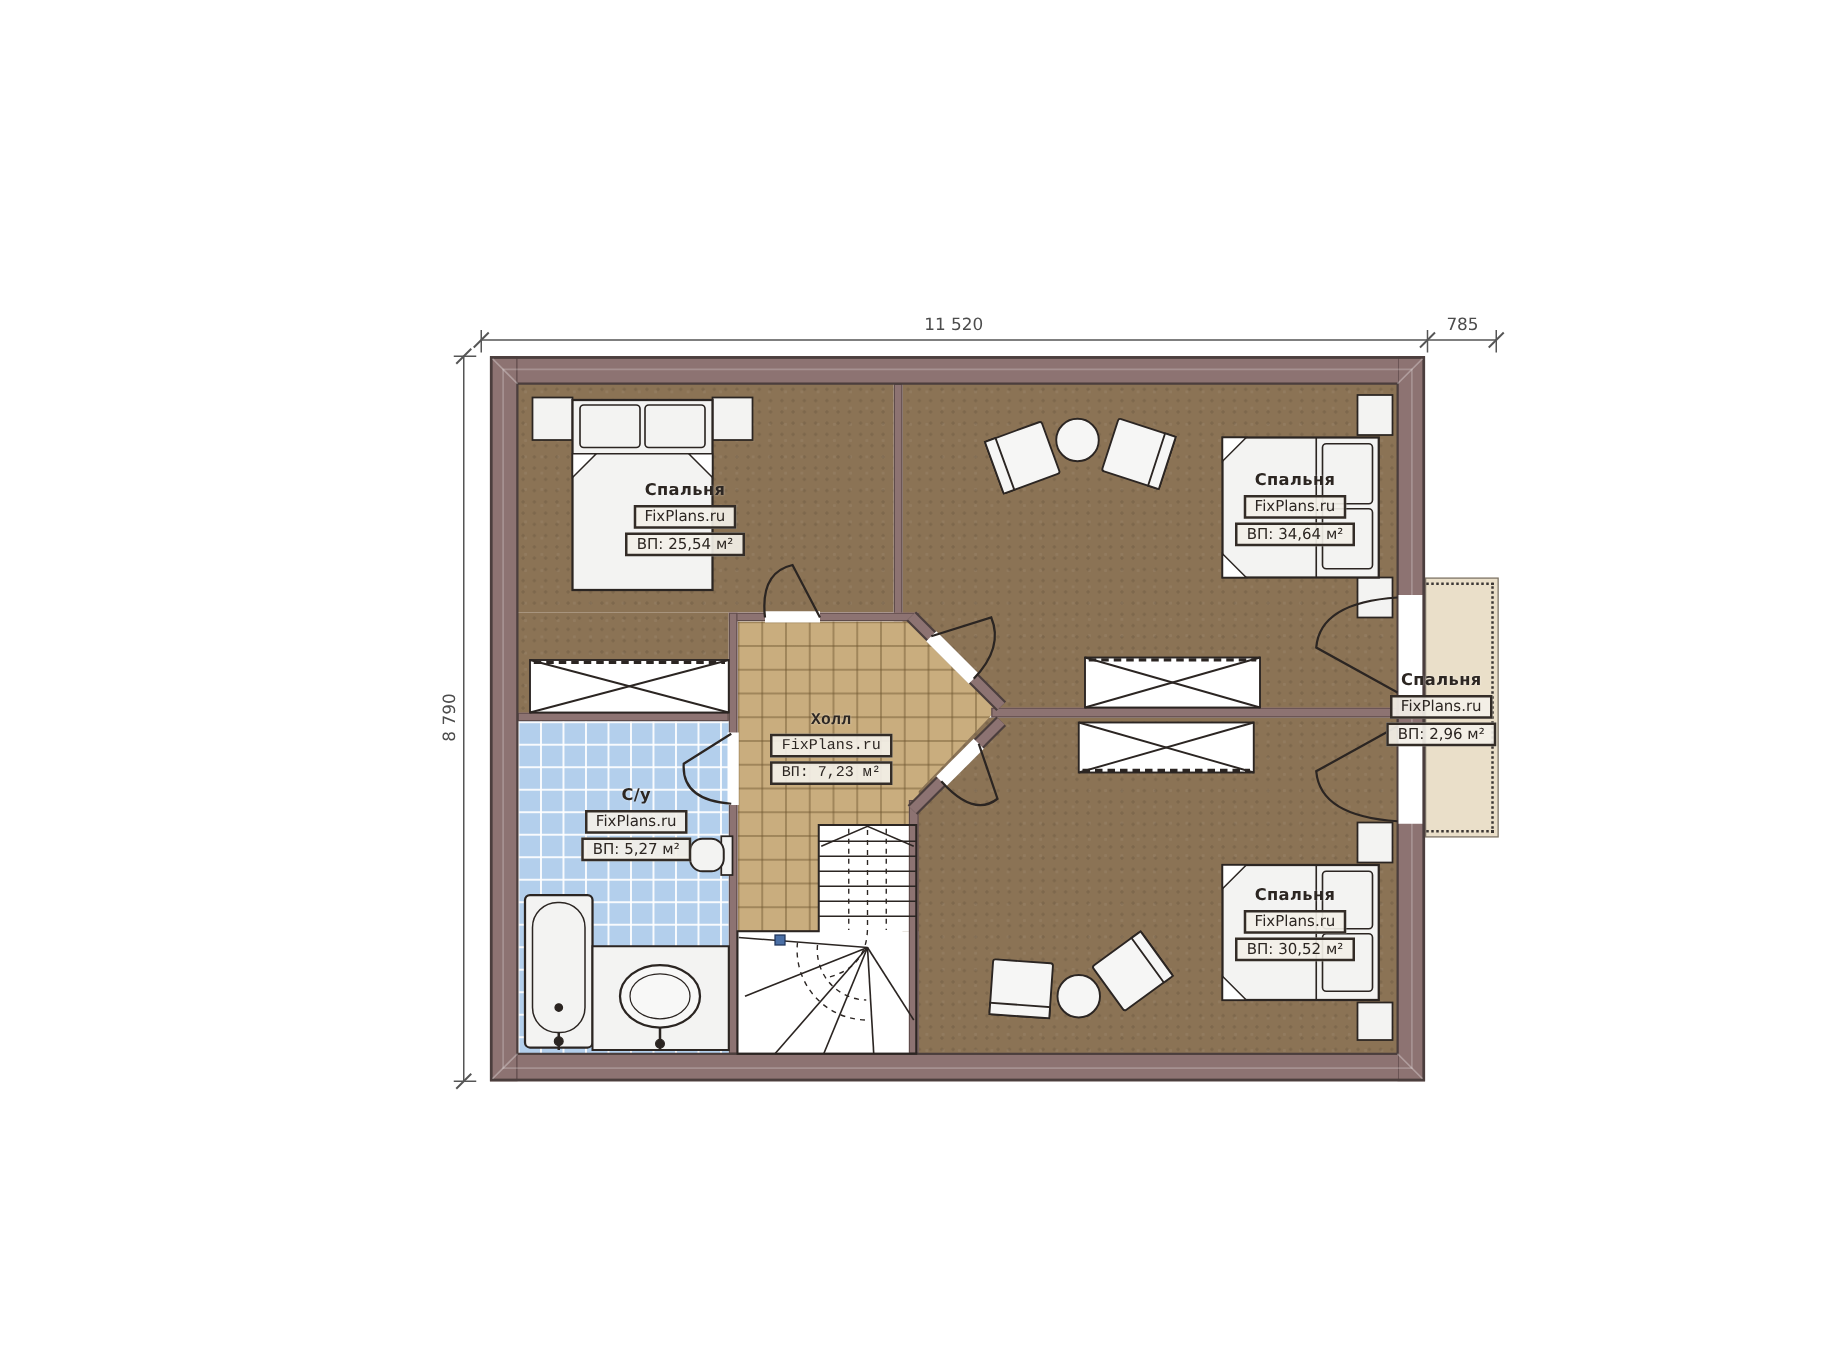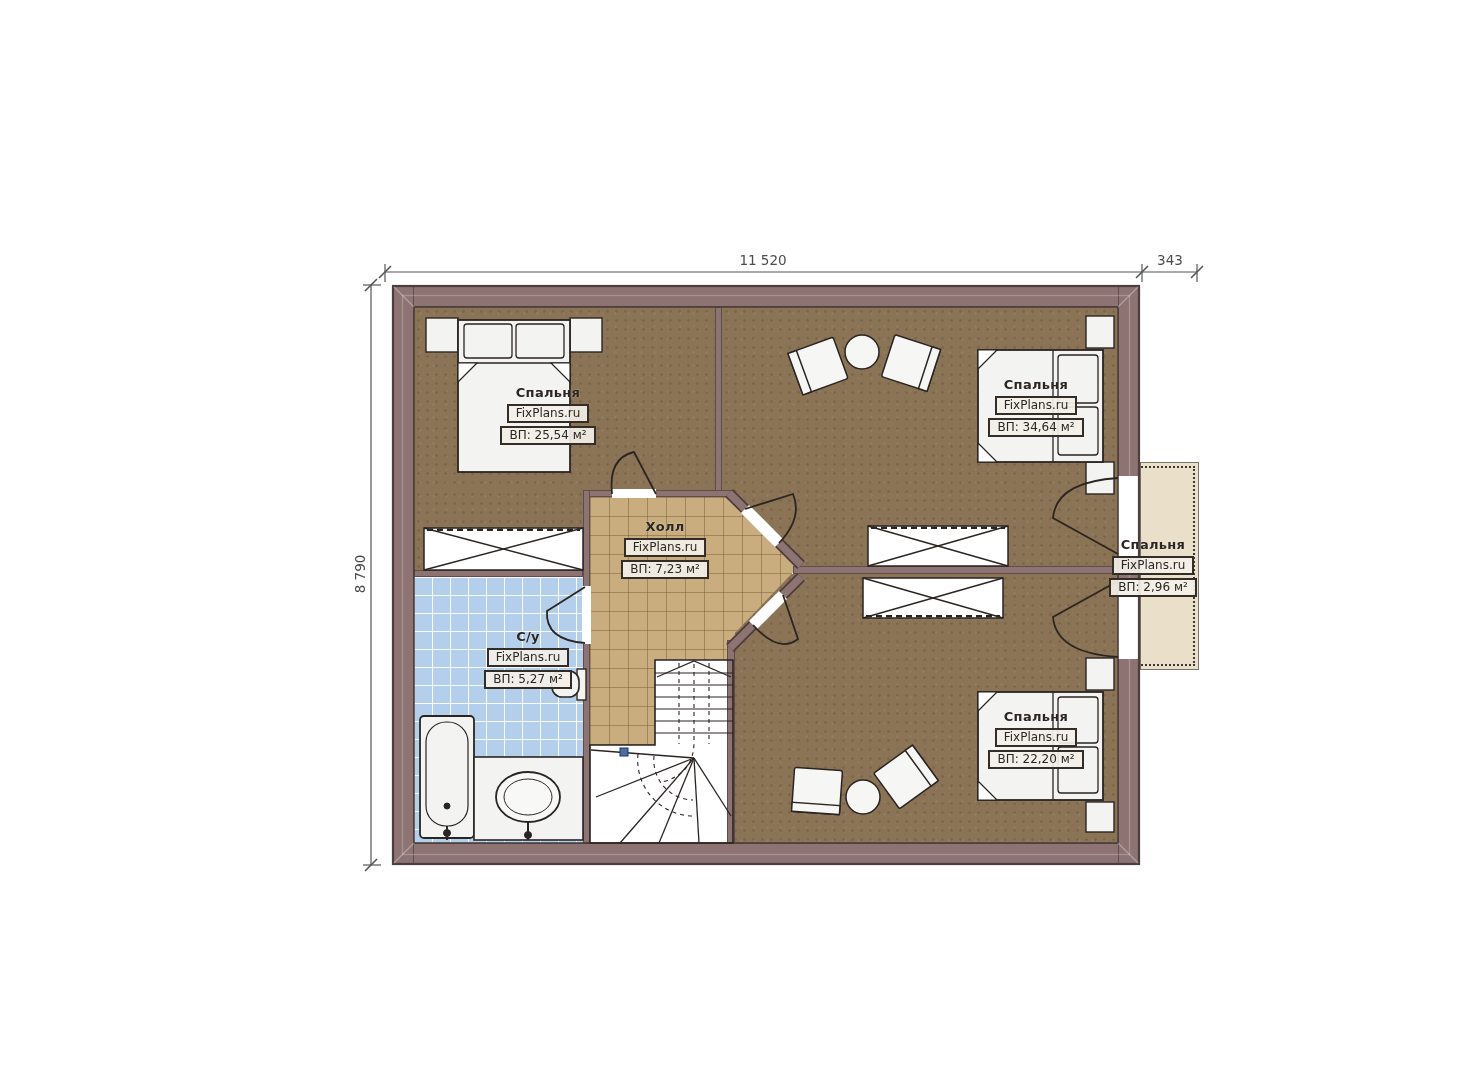--- a/index.html
+++ b/index.html
@@ -239,51 +239,51 @@
       <line x1="1191" y1="278" x2="1203" y2="266" stroke-width="1.6"></line>
       <line x1="371" y1="285" x2="371" y2="865"></line>
       <line x1="363" y1="285" x2="381" y2="285"></line>
       <line x1="363" y1="865" x2="381" y2="865"></line>
       <line x1="365" y1="291" x2="377" y2="279" stroke-width="1.6"></line>
       <line x1="365" y1="871" x2="377" y2="859" stroke-width="1.6"></line>
     </g>
   </svg>
 
   <div class="dim-label" style="left:698px;top:252px;width:130px;">11 520</div>
-  <div class="dim-label" style="left:1140px;top:252px;width:60px;">343</div>
+  <div class="dim-label" style="left:1140px;top:252px;width:60px;">785</div>
   <div class="dim-label" style="left:325px;top:566px;width:70px;transform:rotate(-90deg);transform-origin:center;">8 790</div>
 
   <div class="room-label" style="left:492px;top:386px;width:112px;">
     <div class="room-name">Спальня</div>
     <div class="room-box">FixPlans.ru</div>
     <div class="room-box">ВП: 25,54 м²</div>
   </div>
 
   <div class="room-label" style="left:980px;top:378px;width:112px;">
     <div class="room-name">Спальня</div>
     <div class="room-box">FixPlans.ru</div>
     <div class="room-box">ВП: 34,64 м²</div>
   </div>
 
-  <div class="room-label" style="left:609px;top:520px;width:112px;">
+  <div class="room-label" style="left:609px;top:569px;width:112px;font-family:Liberation Mono, monospace;">
     <div class="room-name">Холл</div>
     <div class="room-box">FixPlans.ru</div>
     <div class="room-box">ВП: 7,23 м²</div>
   </div>
 
-  <div class="room-label" style="left:472px;top:630px;width:112px;align-items:center;">
+  <div class="room-label" style="left:453px;top:630px;width:112px;align-items:center;">
     <div class="room-name">С/у</div>
     <div class="room-box">FixPlans.ru</div>
     <div class="room-box">ВП: 5,27 м²</div>
   </div>
 
   <div class="room-label" style="left:980px;top:710px;width:112px;">
     <div class="room-name">Спальня</div>
     <div class="room-box">FixPlans.ru</div>
-    <div class="room-box">ВП: 22,20 м²</div>
+    <div class="room-box">ВП: 30,52 м²</div>
   </div>
 
   <div class="room-label" style="left:1098px;top:538px;width:110px;">
     <div class="room-name">Спальня</div>
     <div class="room-box">FixPlans.ru</div>
     <div class="room-box">ВП: 2,96 м²</div>
   </div>
 
 </div>
 

